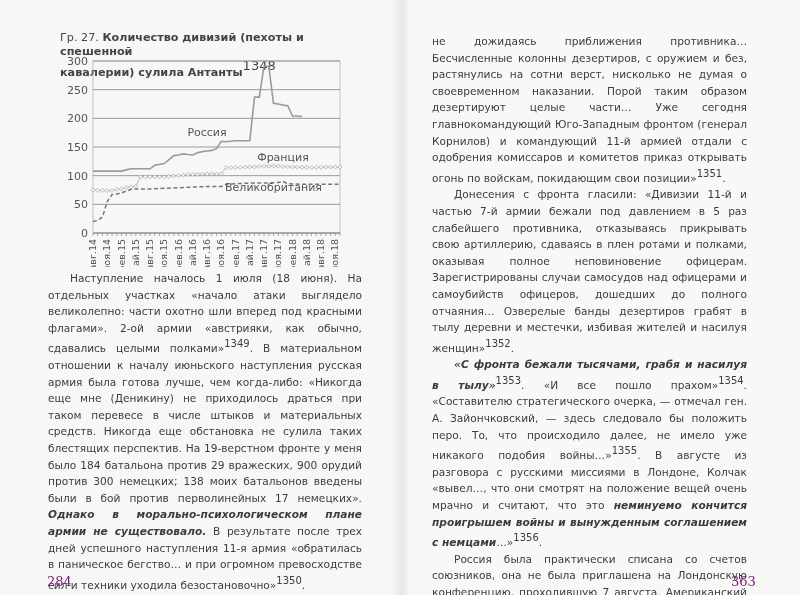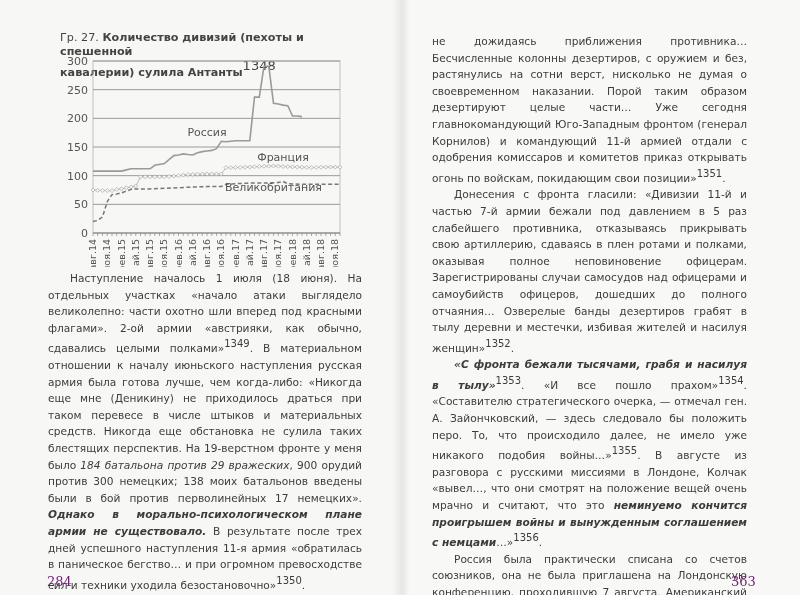--- a/index.html
+++ b/index.html
@@ -28,21 +28,21 @@
   .text-block {
     position:absolute; font-size:10.6px; line-height:16.6px; color:#3c3c3c;
     text-align:justify;
   }
   .text-block p { margin:0; text-indent:22px; }
   .text-block p.noindent { text-indent:0; }
   .text-block sup { font-size:10px; vertical-align:5px; }
   .left-text { left:48px; top:270px; width:314px; }
   .right-text { left:432px; top:33px; width:315px; }
   .bi { font-weight:bold; font-style:italic; }
-  .it { font-style:italic; }
+  .it { }
   .page-num {
     position:absolute; font-family:"DejaVu Serif", "Liberation Serif", serif;
     font-size:13px; color:#701a75; top:574px;
   }
   .pn-left { left:47px; }
   .pn-right { left:731px; }
 </style>
 </head>
 <body>
 

